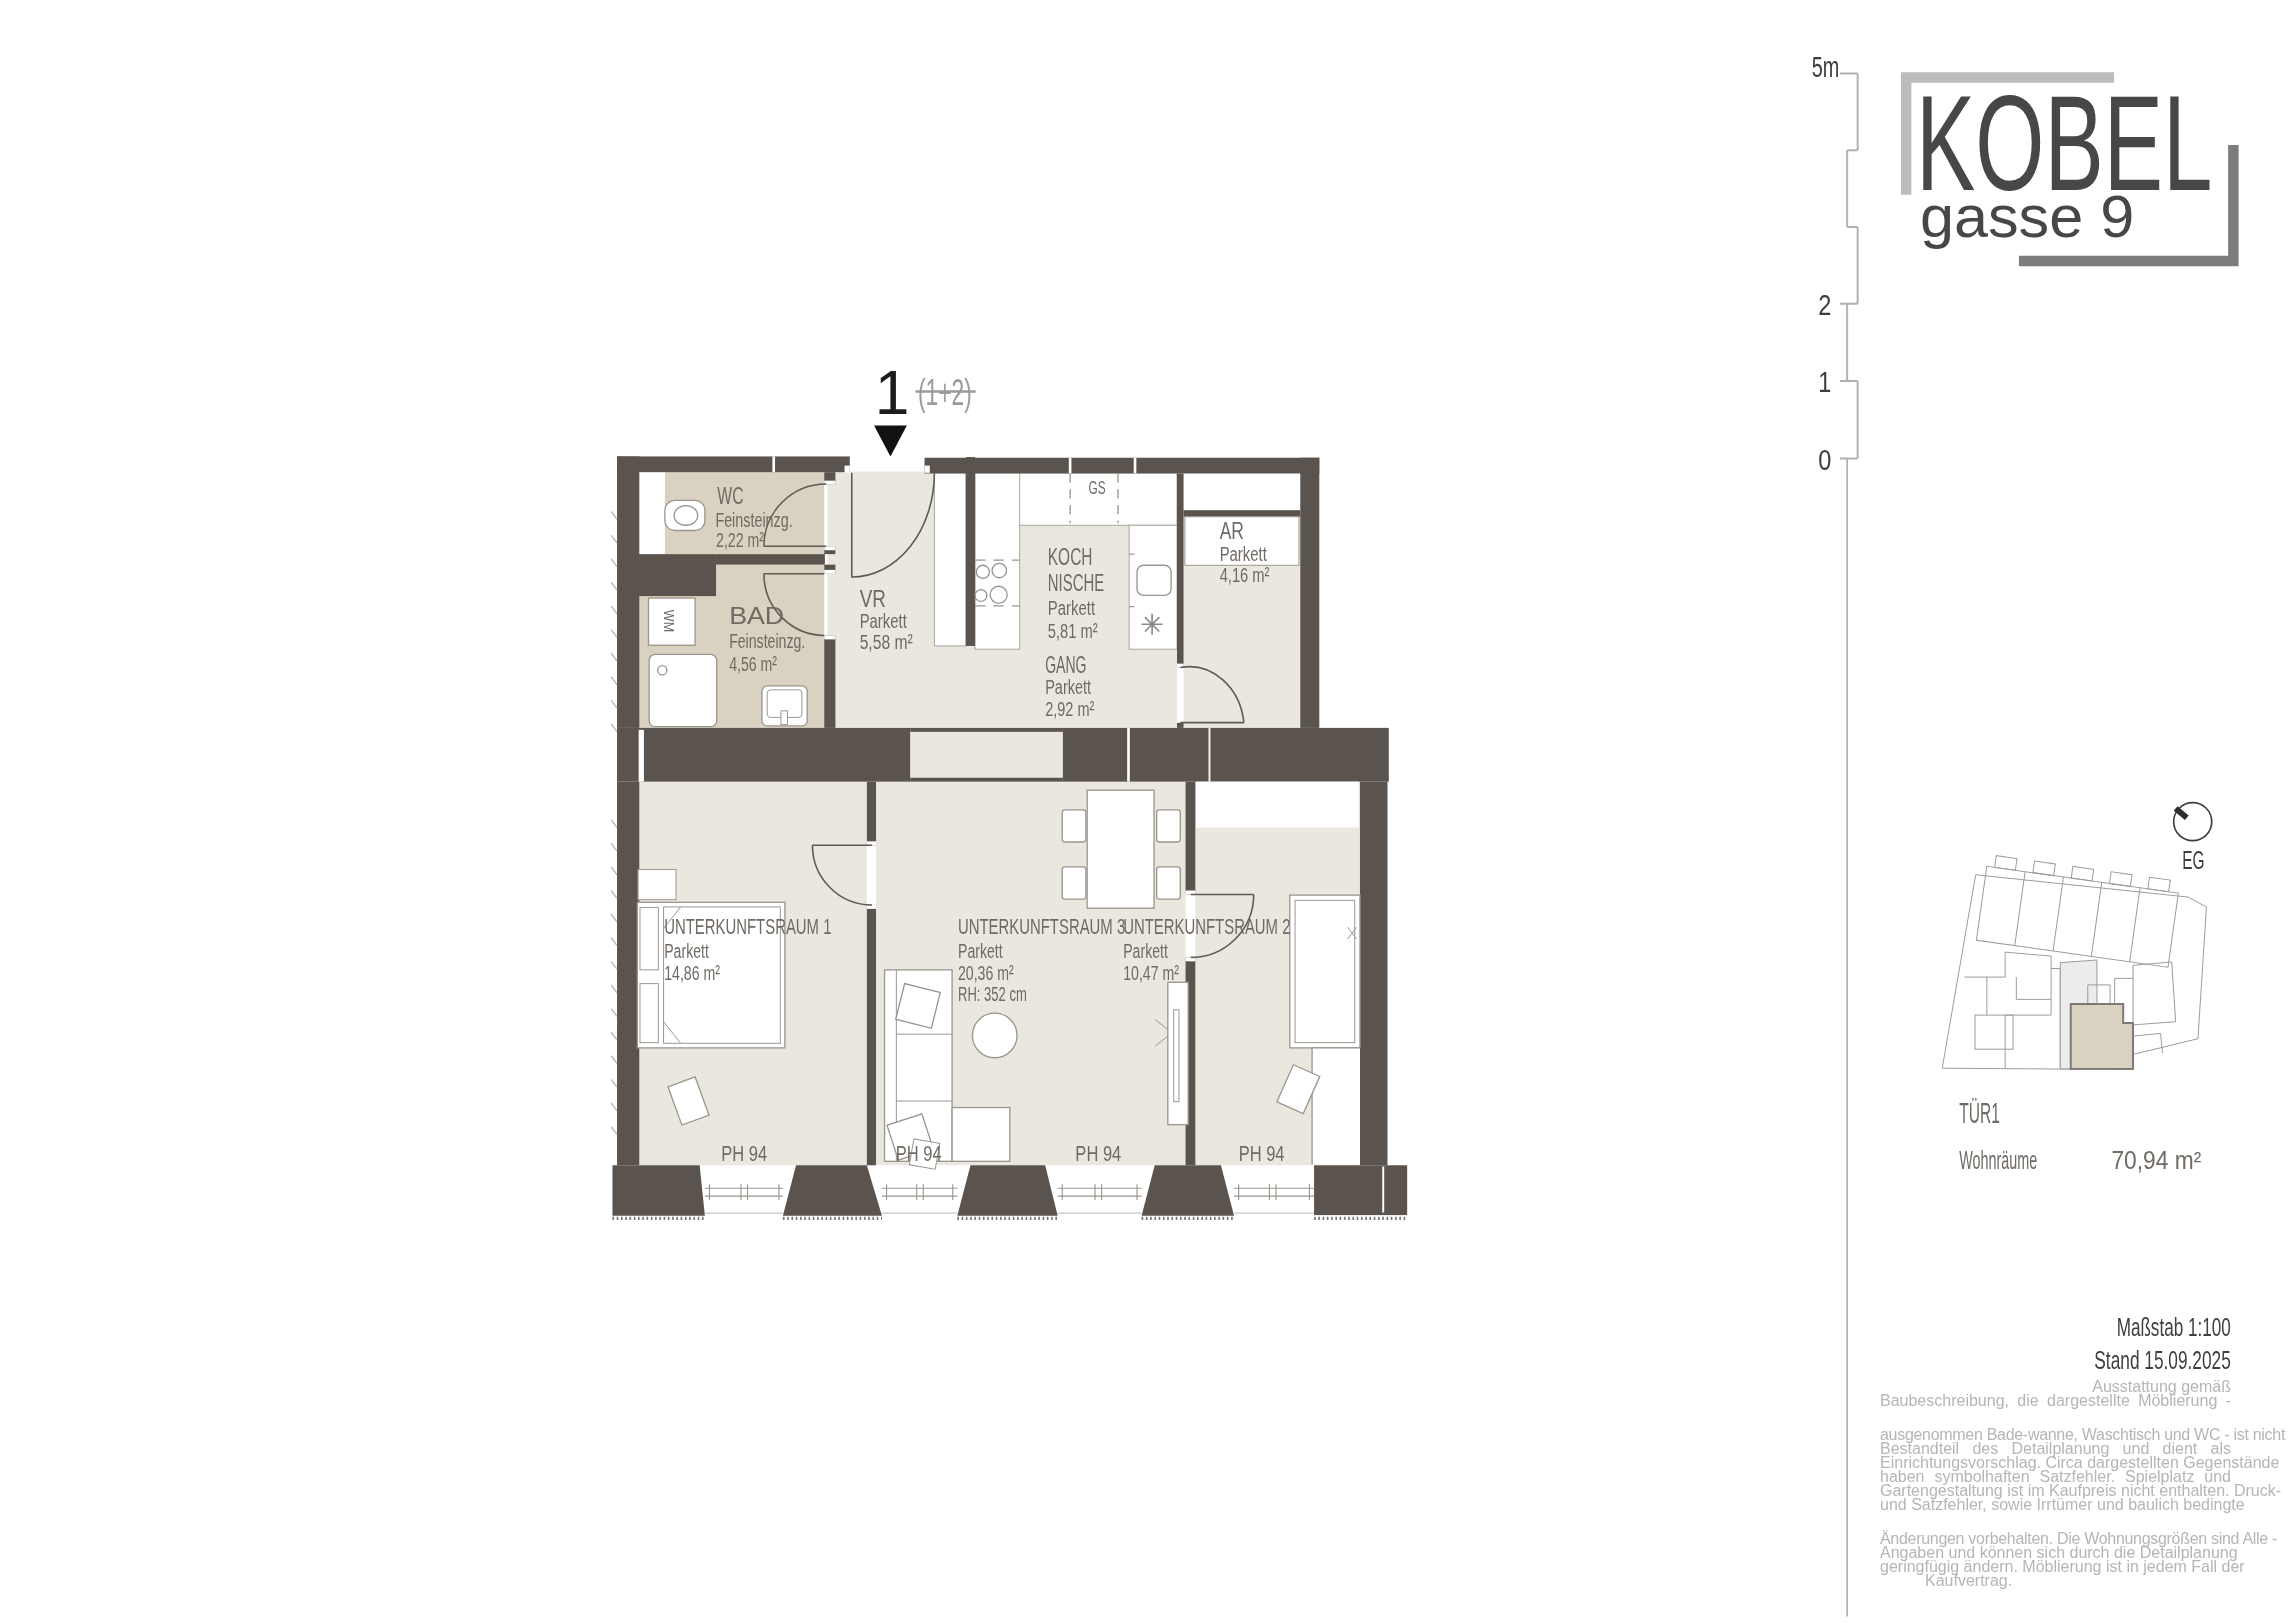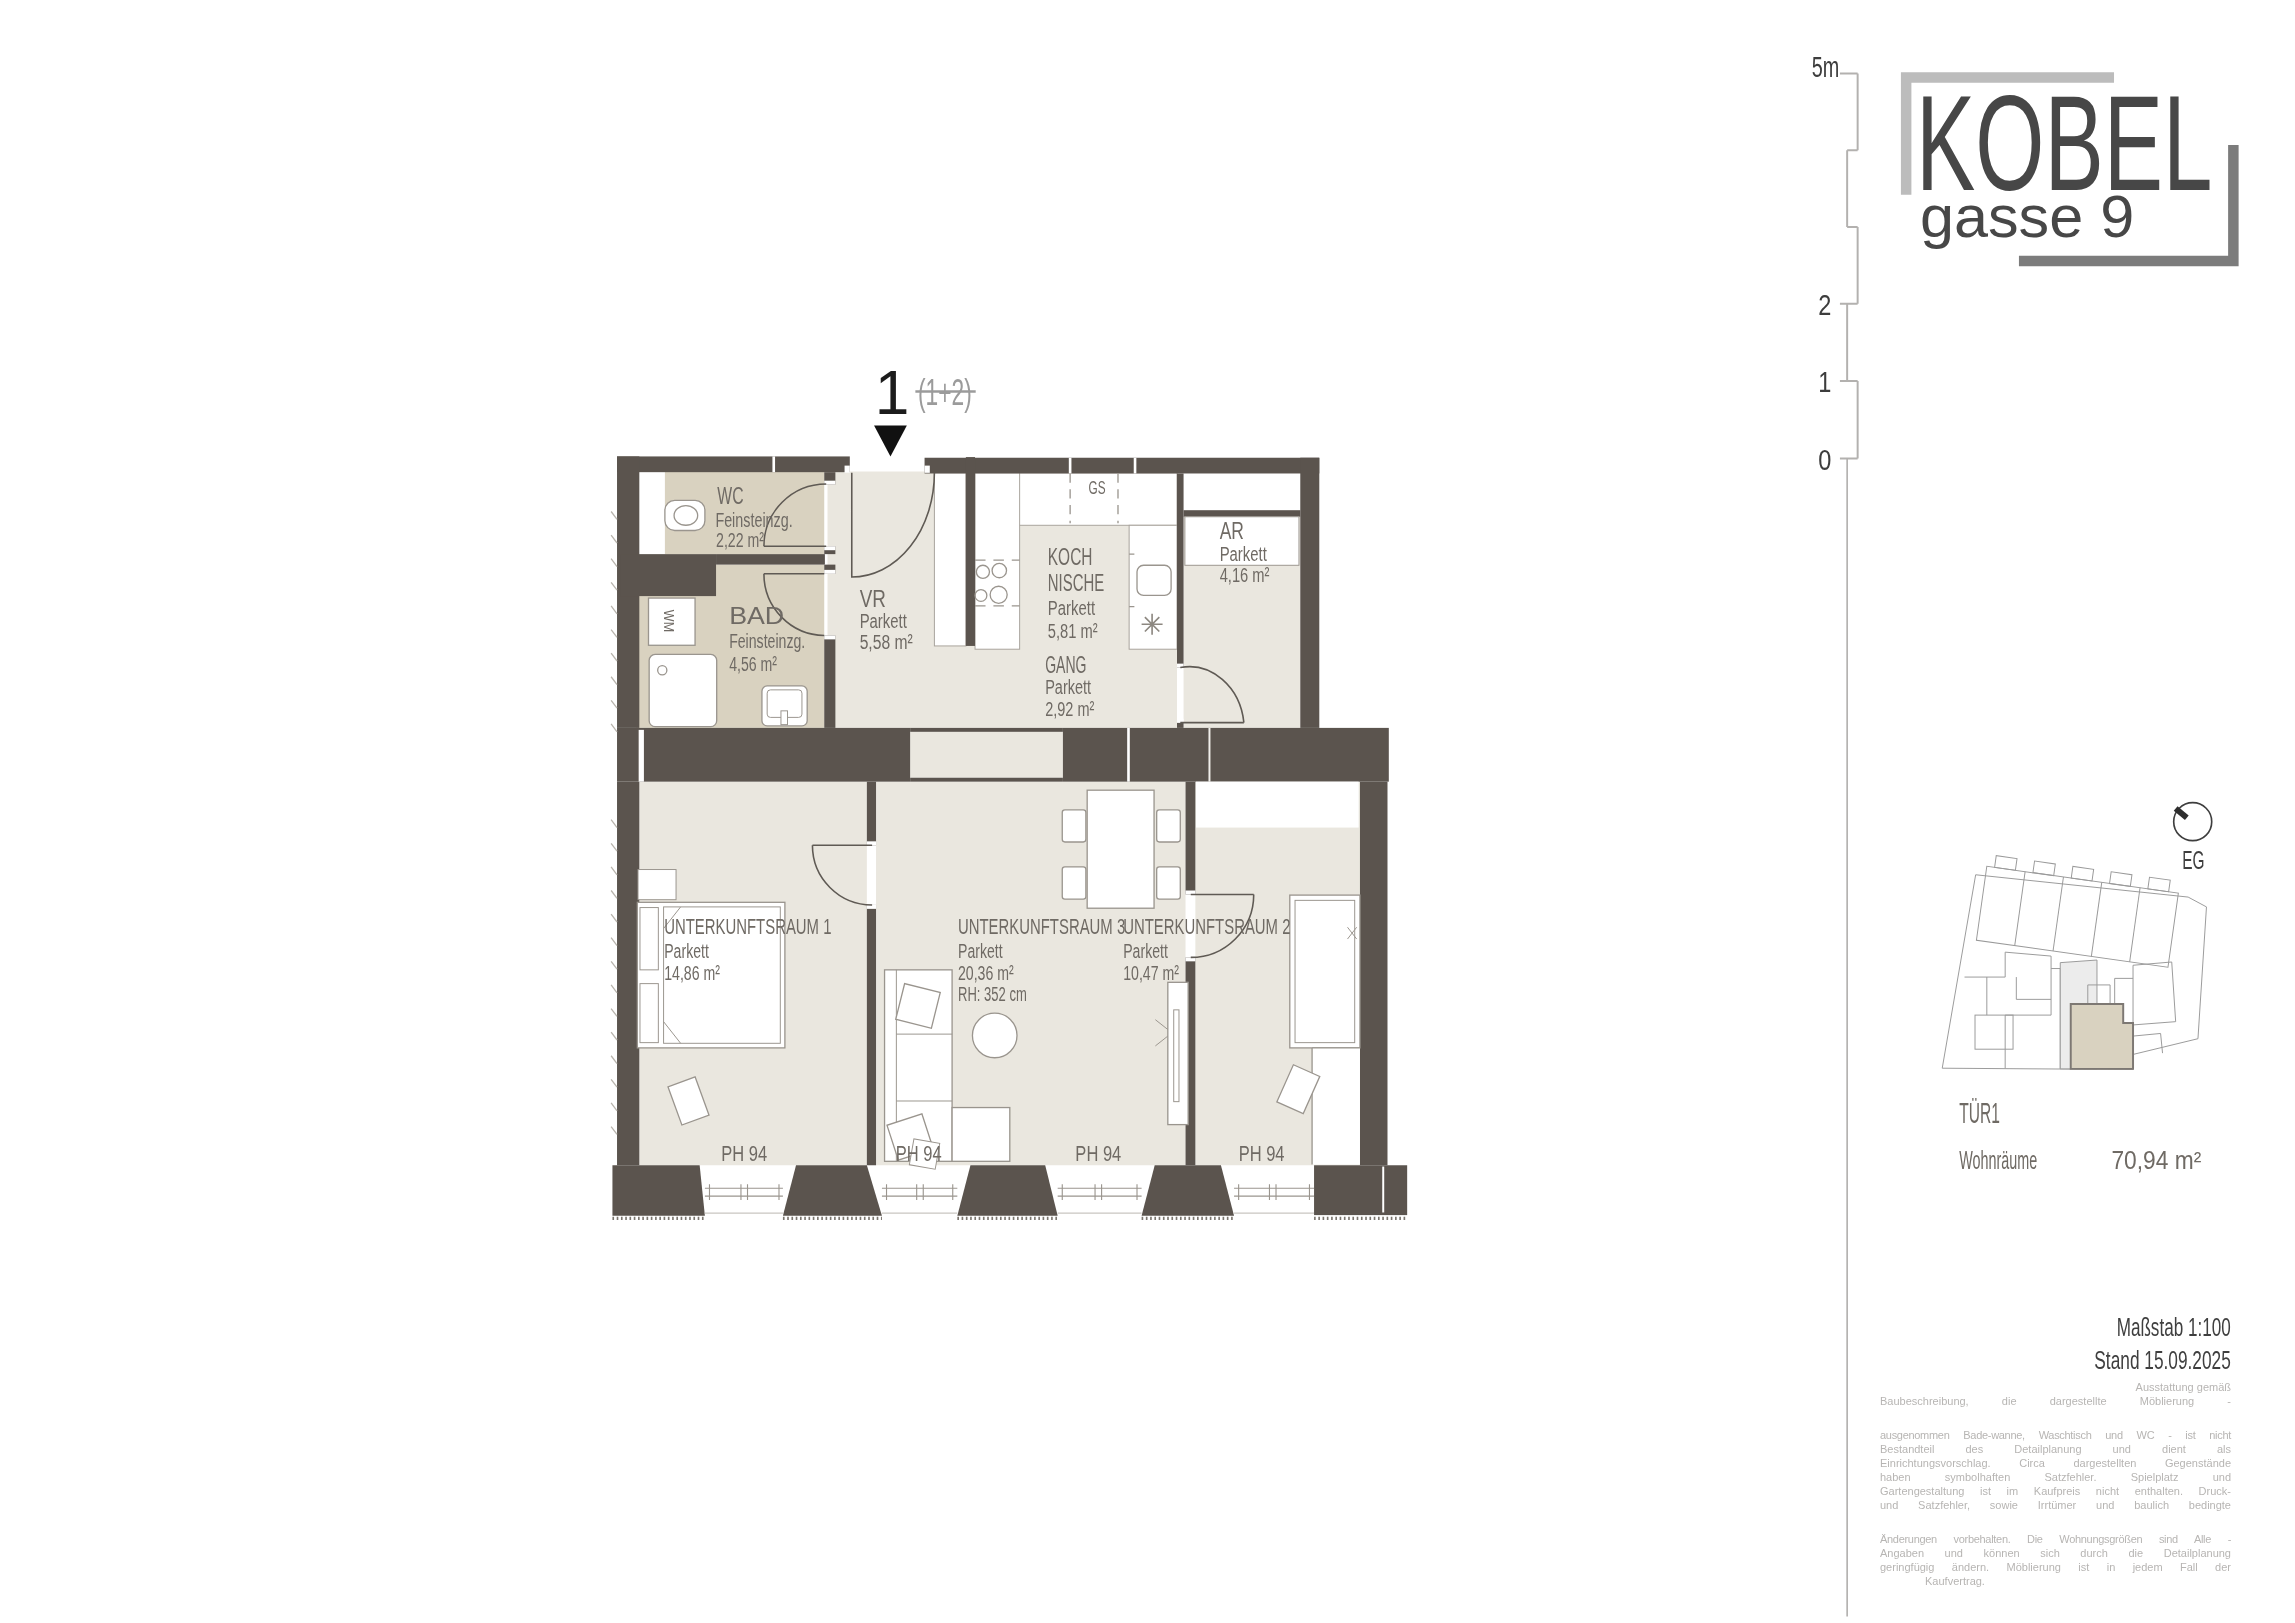--- a/index.html
+++ b/index.html
@@ -1,17 +1,17 @@
 <!DOCTYPE html>
 <html style="font-size:10.5px"><head>
 <meta charset="utf-8">
 <style>
   html,body{margin:0;padding:0;background:#ffffff;width:2295px;height:1623px;overflow:hidden;}
   body{font-family:"Liberation Sans", sans-serif;}
-  .disc{position:absolute;left:1880px;top:1380px;width:351px;font-size:11px;line-height:14px;color:#b7b5b3;}
+  .disc{position:absolute;left:1880px;top:1380px;width:351px;font-size:16px;line-height:14px;color:#b7b5b3;}
   .disc div{text-align:justify;text-align-last:justify;white-space:nowrap;}
   .disc div.r{text-align:right;text-align-last:right;}
   .disc div.l{text-align:left;text-align-last:left;margin-left:45px;}
   .disc div.t{letter-spacing:-0.3px;margin-top:20px;}
 </style>
 </head>
 <body>
 <svg width="2295" height="1623" viewBox="0 0 3500 2475" xmlns="http://www.w3.org/2000/svg" style="position:absolute;left:0;top:0;">
 
 <rect x="0" y="0" width="3500" height="2475" fill="#ffffff"></rect>

